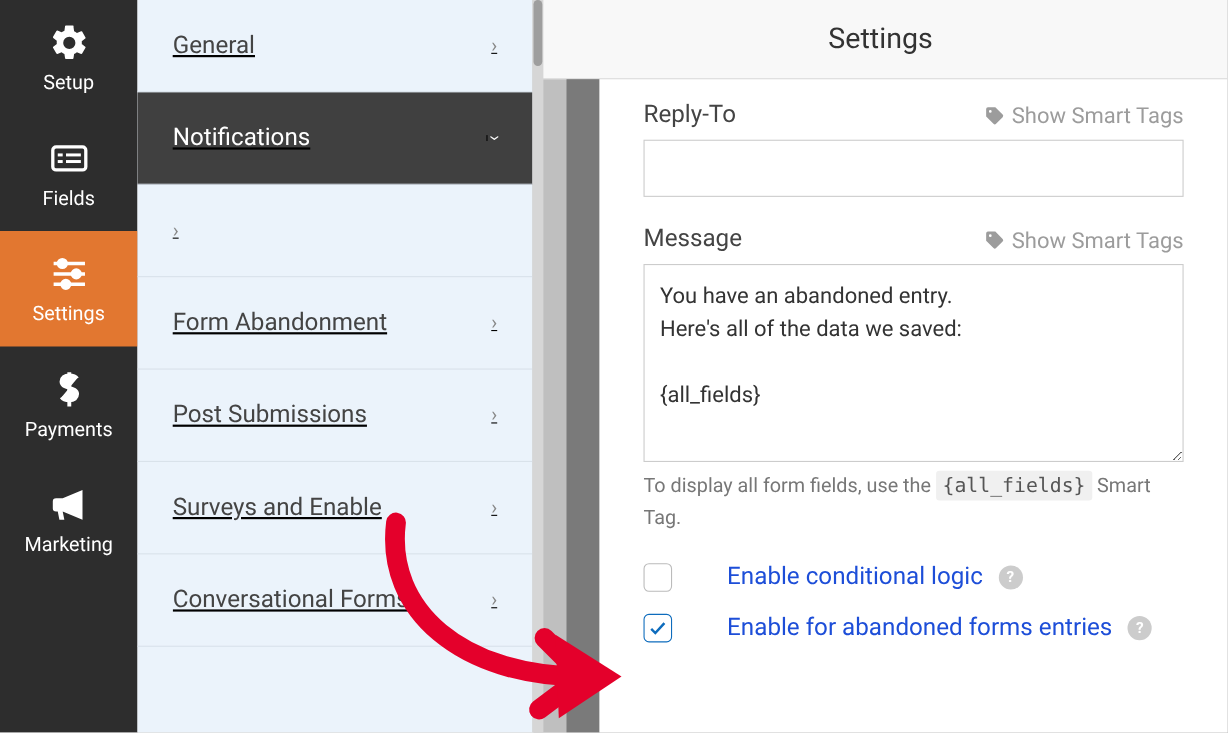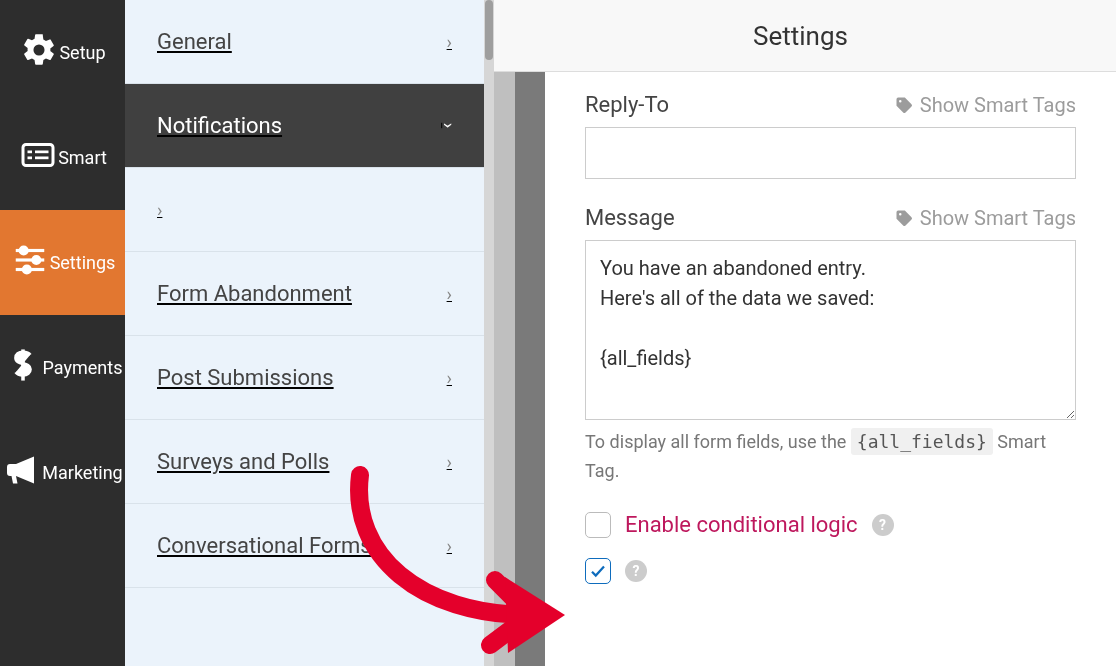--- a/index.html
+++ b/index.html
@@ -1,20 +1,20 @@
 <!DOCTYPE html>
 <html><head>
 <meta charset="utf-8">
 <style>
   * { box-sizing: border-box; margin: 0; padding: 0; }
   body { font-family: -apple-system, BlinkMacSystemFont, "Segoe UI", Roboto, sans-serif; width:1116px; height:666px; overflow:hidden; background:#f0f0f0; position:relative; }
   .app { display:flex; height:666px; }
   
   .sidebar-main { width:125px; background:#2d2d2d; color:#fff; display:flex; flex-direction:column; }
-  .sidebar-main .item { display:flex; flex-direction:row; align-items:center; justify-content:center; height:105px; cursor:pointer; font-size:18px; }
+  .sidebar-main .item { display:flex; flex-direction:column; align-items:center; justify-content:center; height:105px; cursor:pointer; font-size:18px; }
   .sidebar-main .item.active { background:#e27730; }
   .sidebar-main .item .icon { width:40px; height:40px; display:flex; align-items:center; justify-content:center; margin-bottom:6px; }
   .sidebar-main .item .label { font-weight:400; }
   
   .submenu { width:360px; background:#ebf3fb; border-right:1px solid #d0d0d0; position:relative;text-decoration:underline; }
   .submenu .row { display:flex; align-items:center; justify-content:space-between; padding:0 32px; height:84px; border-bottom:1px solid #d9e2ea; cursor:pointer; font-size:22px; color:#444; }
   .submenu .row.active { background:#404040; color:#fff; }
   .submenu .row .chev { font-size:18px; color:#888; }
   .submenu .row.active .chev { color:#fff; transform:rotate(90deg); }
   .submenu-scroll { position:absolute; right:-10px; top:0; bottom:0; width:10px; background:#d6d6d6; }
@@ -32,21 +32,21 @@
   .smart-tag-link svg { width:20px; height:20px; fill:#9c9c9c; }
   .text-input, .textarea { width:100%; border:1px solid #ccc; border-radius:0; padding:12px 14px; font-size:20px; color:#333; background:#fff; }
   .text-input { height:52px; }
   .textarea { height:180px; resize:both; font-family:inherit; line-height:1.5; }
   .help-text { font-size:18px; color:#777; margin-top:4px; line-height:1.6; }
   .help-text code { background:#f0f0f0; padding:3px 6px; border-radius:3px; font-family: ui-monospace, Menlo, monospace; font-size:18px; color:#555; }
   .check-row { display:flex; align-items:center; gap:14px; margin-top:20px; }
   .checkbox { width:26px; height:26px; border:1px solid #bbb; border-radius:5px; background:#fff; display:flex; align-items:center; justify-content:center; cursor:pointer; }
   .checkbox.checked { border-color:#0e6cbd; }
   .checkbox.checked svg { width:18px; height:18px; stroke:#0e6cbd; stroke-width:3; fill:none; }
-  .check-row .lbl { font-size:22px; color:#be185d; }
+  .check-row .lbl { font-size:22px; color:#1d4ed8;margin-left:36px; }
   .help-q { width:22px; height:22px; border-radius:50%; background:#ccc; color:#fff; display:flex; align-items:center; justify-content:center; font-size:14px; font-weight:700; cursor:pointer; }
   
   .arrow-anno { position:absolute; left:330px; top:465px; width:260px; height:200px; pointer-events:none; z-index:50; }
   .arrow-anno svg { width:100%; height:100%; }
 </style>
 </head>
 <body>
 
 <div class="app">
 
@@ -62,21 +62,21 @@
     <div class="item">
       <span class="icon">
         <svg viewBox="0 0 24 24" width="36" height="36" fill="#fff">
             <rect x="2" y="5" width="20" height="14" rx="2" fill="none" stroke="#fff" stroke-width="2"></rect>
             <rect x="5" y="9" width="3" height="1.8" fill="#fff"></rect>
             <rect x="5" y="13" width="3" height="1.8" fill="#fff"></rect>
             <rect x="10" y="9" width="9" height="1.8" fill="#fff"></rect>
             <rect x="10" y="13" width="9" height="1.8" fill="#fff"></rect>
           </svg>
       </span>
-      <span class="label">Smart</span>
+      <span class="label">Fields</span>
     </div>
     <div class="item active">
       <span class="icon">
         <svg viewBox="0 0 24 24" width="38" height="38" fill="none" stroke="#fff" stroke-width="2">
             <line x1="3" y1="6" x2="21" y2="6"></line>
             <line x1="3" y1="12" x2="21" y2="12"></line>
             <line x1="3" y1="18" x2="21" y2="18"></line>
             <circle cx="8" cy="6" r="2.2" fill="#fff"></circle>
             <circle cx="16" cy="12" r="2.2" fill="#fff"></circle>
             <circle cx="10" cy="18" r="2.2" fill="#fff"></circle>
@@ -118,21 +118,21 @@
     </div>
     <div class="row">
       <span>Form Abandonment</span>
       <span class="chev">›</span>
     </div>
     <div class="row">
       <span>Post Submissions</span>
       <span class="chev">›</span>
     </div>
     <div class="row">
-      <span>Surveys and Polls</span>
+      <span>Surveys and Enable</span>
       <span class="chev">›</span>
     </div>
     <div class="row">
       <span style="white-space:nowrap;overflow:hidden;text-overflow:clip;max-width:260px;">Conversational Forms</span>
       <span class="chev">›</span>
     </div>
     <div class="submenu-scroll">
       <div class="thumb"></div>
     </div>
   </div>
@@ -184,20 +184,21 @@
           <span class="lbl">Enable conditional logic</span>
           <span class="help-q">?</span>
         </div>
 
         <div class="check-row">
           <div class="checkbox checked">
             <svg viewBox="0 0 24 24">
                 <polyline points="4 13 9 18 20 6"></polyline>
               </svg>
           </div>
+          <span class="lbl">Enable for abandoned forms entries</span>
           <span class="help-q">?</span>
         </div>
 
       </div>
     </div>
   </div>
 
 </div>
 
 <div class="arrow-anno">

